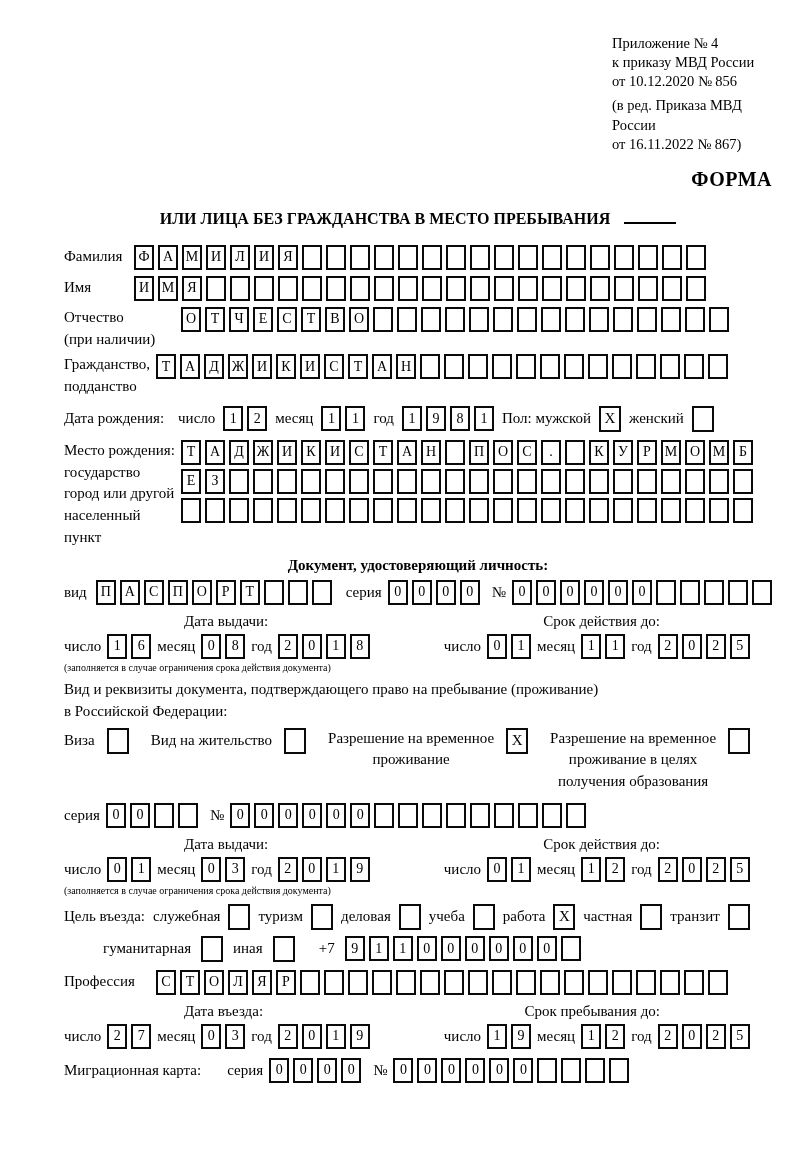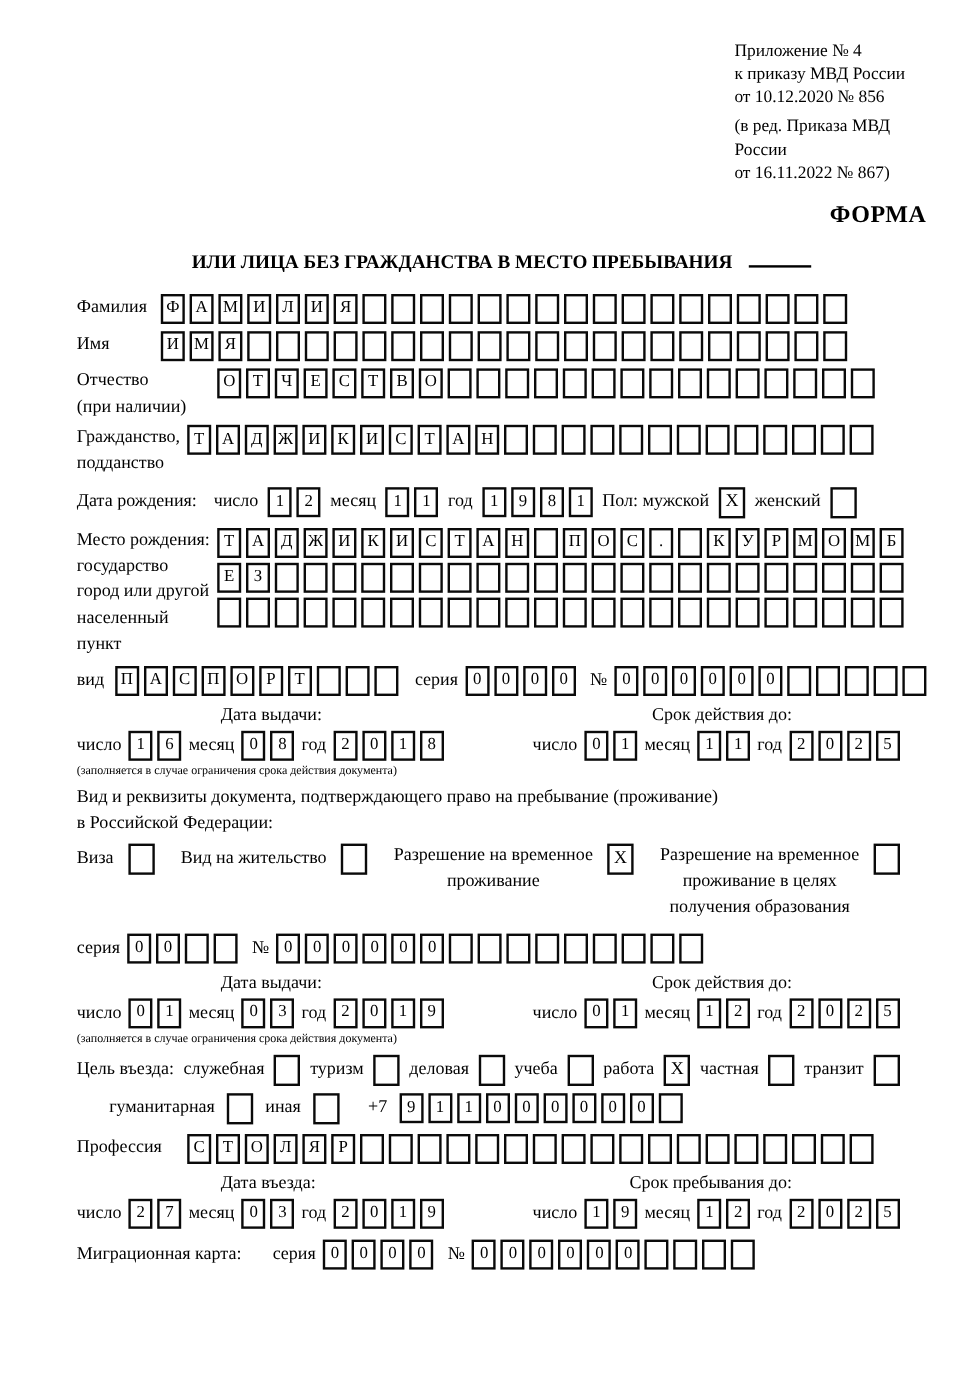--- a/index.html
+++ b/index.html
@@ -307,20 +307,21 @@
           <span class="cell"></span>
           <span class="cell"></span>
           <span class="cell"></span>
           <span class="cell"></span>
           <span class="cell"></span>
           <span class="cell"></span>
         </div>
     </div>
   </div>
 
+  <div class="center-head">Документ, удостоверяющий личность:</div>
 
   <div class="frow" style="gap:6px">
     <span style="width:40px">вид</span>
     <div class="cells">
         <span class="cell">П</span>
         <span class="cell">А</span>
         <span class="cell">С</span>
         <span class="cell">П</span>
         <span class="cell">О</span>
         <span class="cell">Р</span>
@@ -503,21 +504,21 @@
     <span class="checkbox"></span>
     <span>учеба</span>
     <span class="checkbox"></span>
     <span>работа</span>
     <span class="checkbox">X</span>
     <span>частная</span>
     <span class="checkbox"></span>
     <span>транзит</span>
     <span class="checkbox"></span>
   </div>
-  <div class="frow" style="gap:10px; margin-left:27px">
+  <div class="frow" style="gap:10px; margin-left:39px">
     <span>гуманитарная</span>
     <span class="checkbox"></span>
     <span>иная</span>
     <span class="checkbox"></span>
     <span class="gap14">+7</span>
     <div class="cells">
         <span class="cell">9</span>
         <span class="cell">1</span>
         <span class="cell">1</span>
         <span class="cell">0</span>

